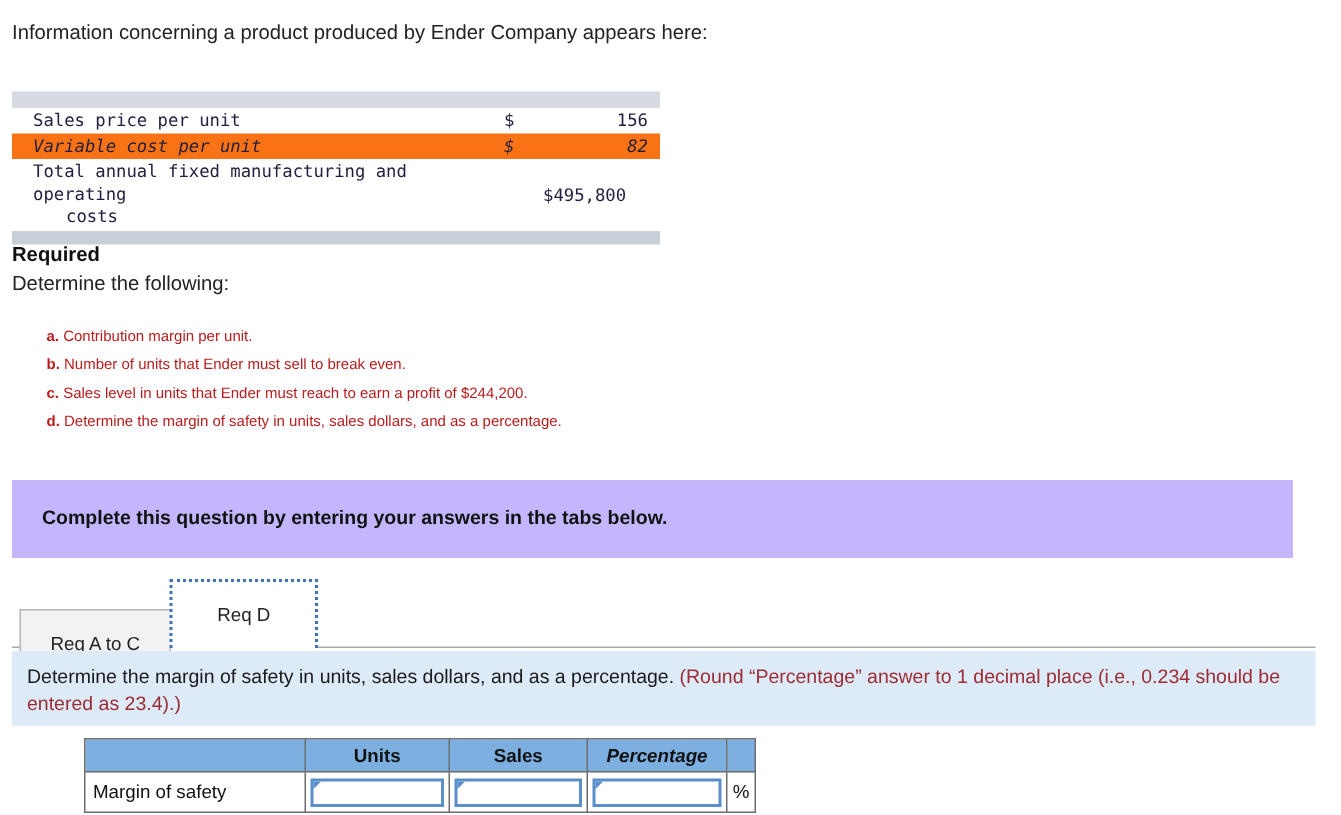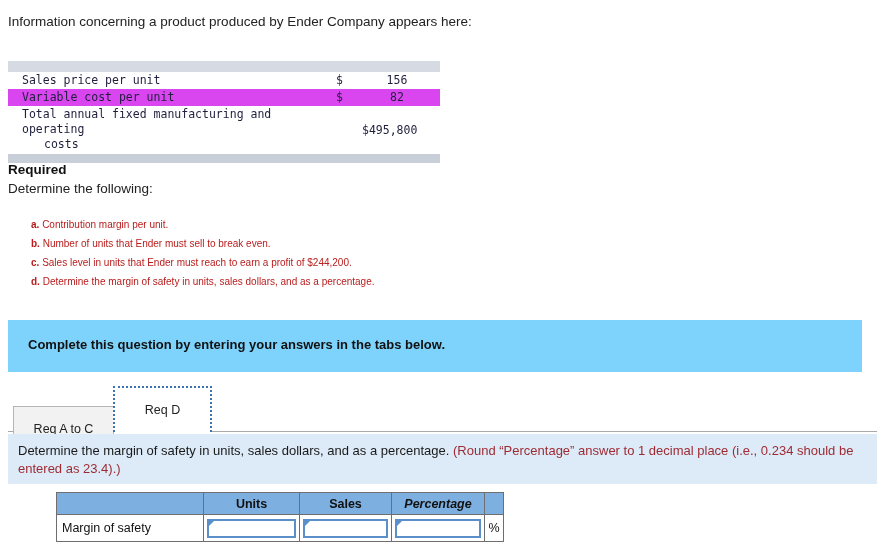--- a/index.html
+++ b/index.html
@@ -56,26 +56,26 @@
   }
   .facts td.cur {
     width: 26px;
     text-align: left;
     padding: 1px 0;
     vertical-align: top;
     line-height: 15px;
   }
   .facts td.val {
     width: 70px;
-    text-align: center;
+    text-align: right;
     padding: 1px 8px 1px 0;
     vertical-align: top;
     line-height: 15px;
   }
-  .facts tr.alt td { background: #d946ef; }
+  .facts tr.alt td { background: #f97316; font-style: italic; }
   .facts td.val.wide {
     text-align: left;
     padding-left: 0px;
     vertical-align: middle;
   }
   .facts .wrapcell {
     padding: 1px 0 2px 14px;
     line-height: 15px;
   }
   .facts .indent2 { padding-left: 22px; display: block; }
@@ -107,21 +107,21 @@
   .req-list .item { line-height: 19px; white-space: nowrap; }
   .req-list .item b { font-weight: bold; }
 
   
   .complete-banner {
     position: absolute;
     left: 8px;
     top: 320px;
     width: 854px;
     height: 52px;
-    background: #7dd3fc;
+    background: #c4b5fd;
     box-sizing: border-box;
   }
   .complete-banner .txt {
     position: absolute;
     left: 20px;
     top: 17px;
     font-weight: bold;
     font-size: 13px;
     color: #111111;
   }

